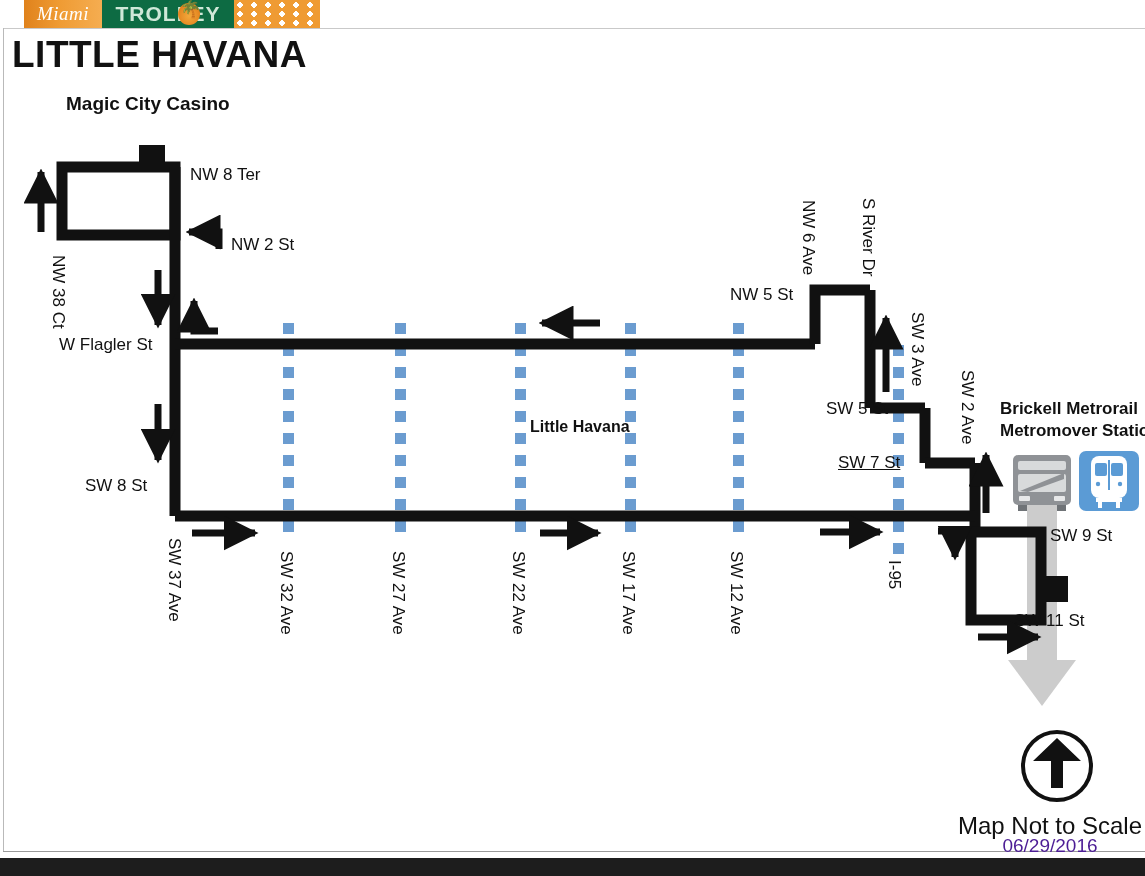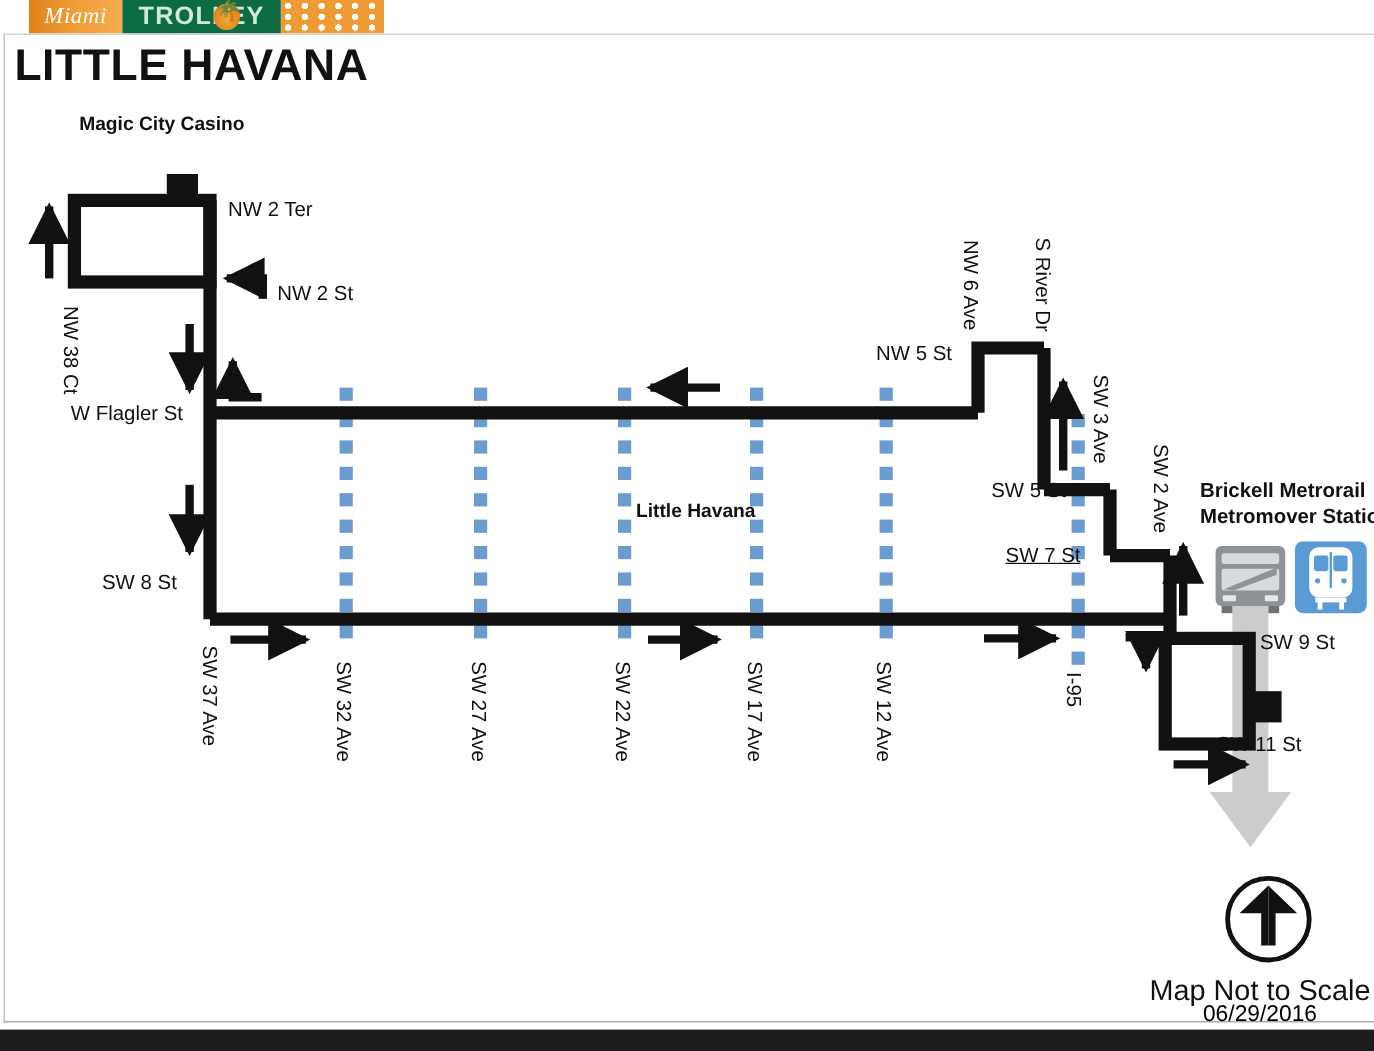--- a/index.html
+++ b/index.html
@@ -162,21 +162,21 @@
     text-align: center;
     font-size: 24px;
     color: #111111;
   }
   #map-date {
     position: absolute;
     left: 955px; top: 835px;
     width: 190px;
     text-align: center;
     font-size: 19px;
-    color: #000000;
+    color: #4c1d95;
   }
 </style>
 </head>
 <body>
 
 <div id="root">
 
   <div id="logo-bar">
     <div class="logo-miami">Miami</div>
     <div class="logo-trolley">
@@ -367,34 +367,34 @@
     <rect x="19" y="50" width="4" height="7" fill="#ffffff"></rect>
     <rect x="37" y="50" width="4" height="7" fill="#ffffff"></rect>
   </svg>
 
   <svg id="north-arrow" viewBox="0 0 76 76">
     <circle cx="38" cy="38" r="34" fill="none" stroke="#111111" stroke-width="4"></circle>
     <path d="M 38 10 L 62 33 L 44 33 L 44 60 L 38 60 Z" fill="#111111"></path>
     <path d="M 38 10 L 14 33 L 32 33 L 32 60 L 38 60 Z" fill="#111111"></path>
   </svg>
 
-  <div class="lbl bold center" style="left:66px; top:94px; width:110px; font-size:16px; line-height:20px;">
+  <div class="lbl bold center" style="left:66px; top:94px; width:110px; font-size:19px; line-height:20px;">
     <span>Magic City Casino</span>
   </div>
 
   <div class="lbl bold" style="left:1000px; top:398px; font-size:17px; line-height:22px;">
     <div>Brickell Metrorail</div>
     <div>Metromover Station</div>
   </div>
 
   <div class="lbl bold center" style="left:530px; top:416px; width:80px; font-size:16px; line-height:21px;">
     <span>Little Havana</span>
   </div>
 
-  <div class="lbl" style="left:190px; top:165px;">NW 2 Ter</div>
+  <div class="lbl" style="left:190px; top:165px;">NW 8 Ter</div>
   <div class="lbl" style="left:231px; top:235px;">NW 2 St</div>
   <div class="lbl" style="left:59px; top:335px;">W Flagler St</div>
   <div class="lbl" style="left:85px; top:476px;">SW 8 St</div>
   <div class="lbl" style="left:730px; top:285px;">NW 5 St</div>
   <div class="lbl" style="left:826px; top:399px;">SW 5 St</div>
   <div class="lbl" style="left:838px; top:453px;text-decoration:underline;">SW 7 St</div>
   <div class="lbl" style="left:1050px; top:526px;">SW 9 St</div>
   <div class="lbl" style="left:1014px; top:611px;">SW 11 St</div>
 
   <div class="lbl vert" style="left:68px; top:255px;">NW 38 Ct</div>

